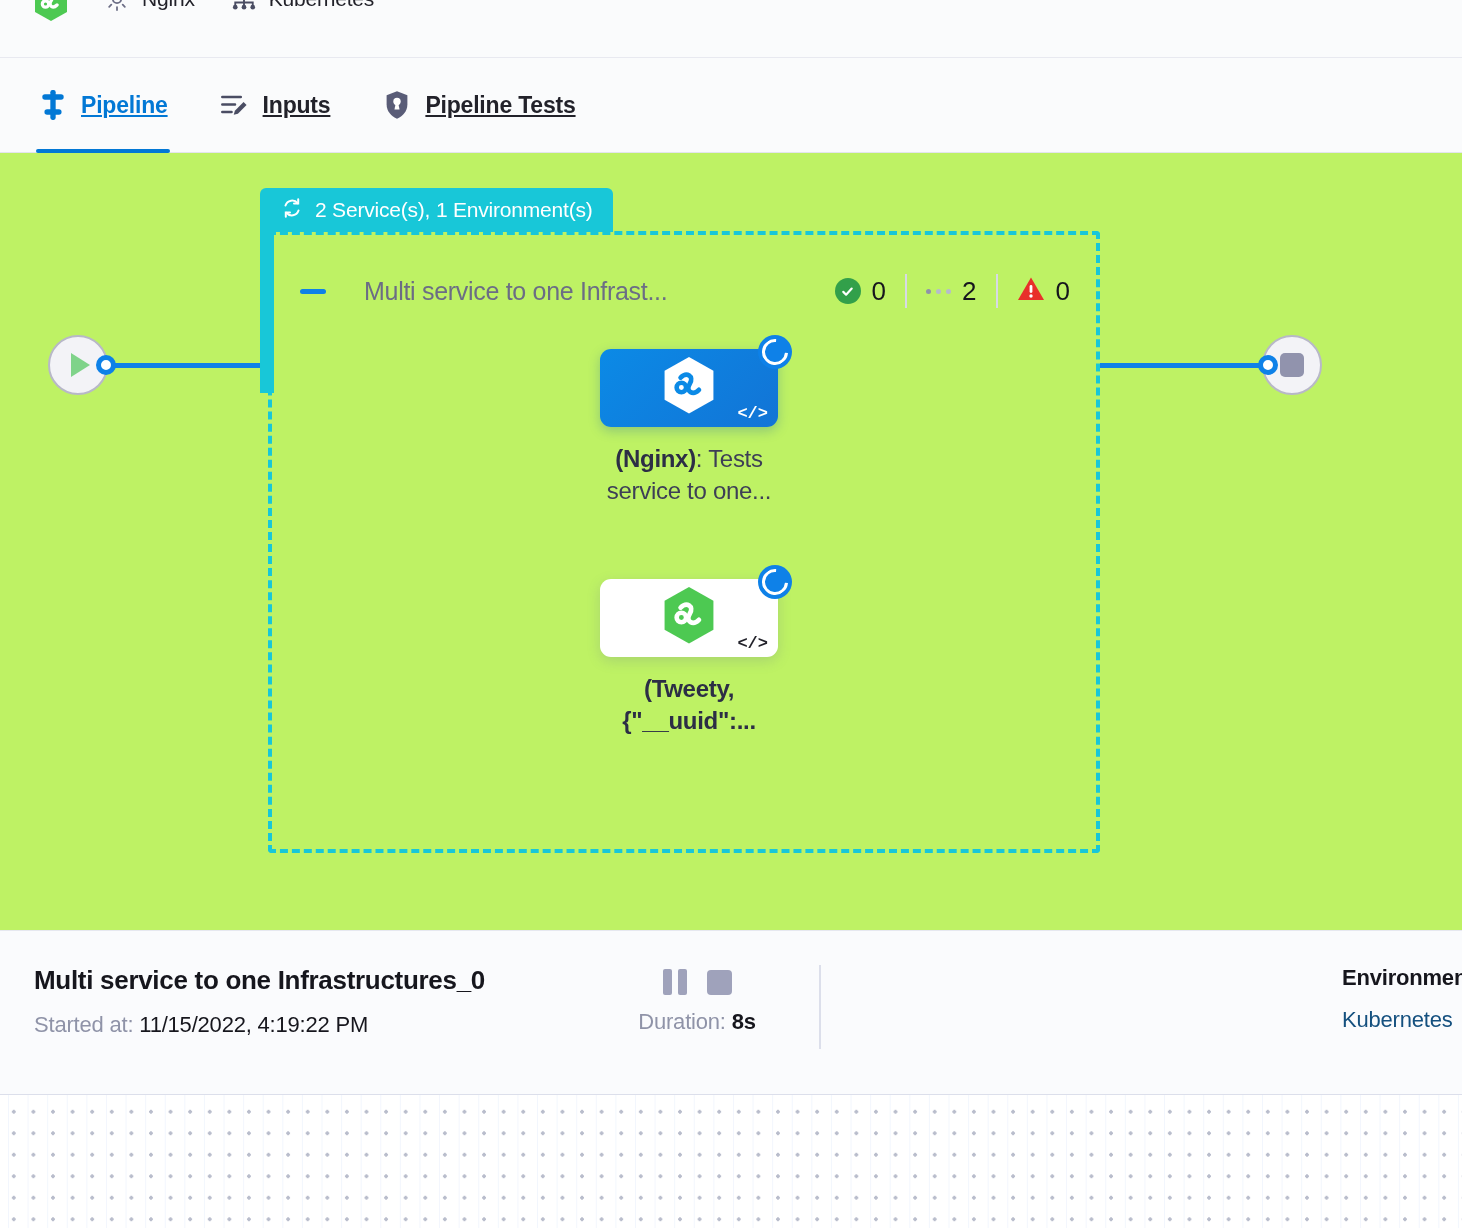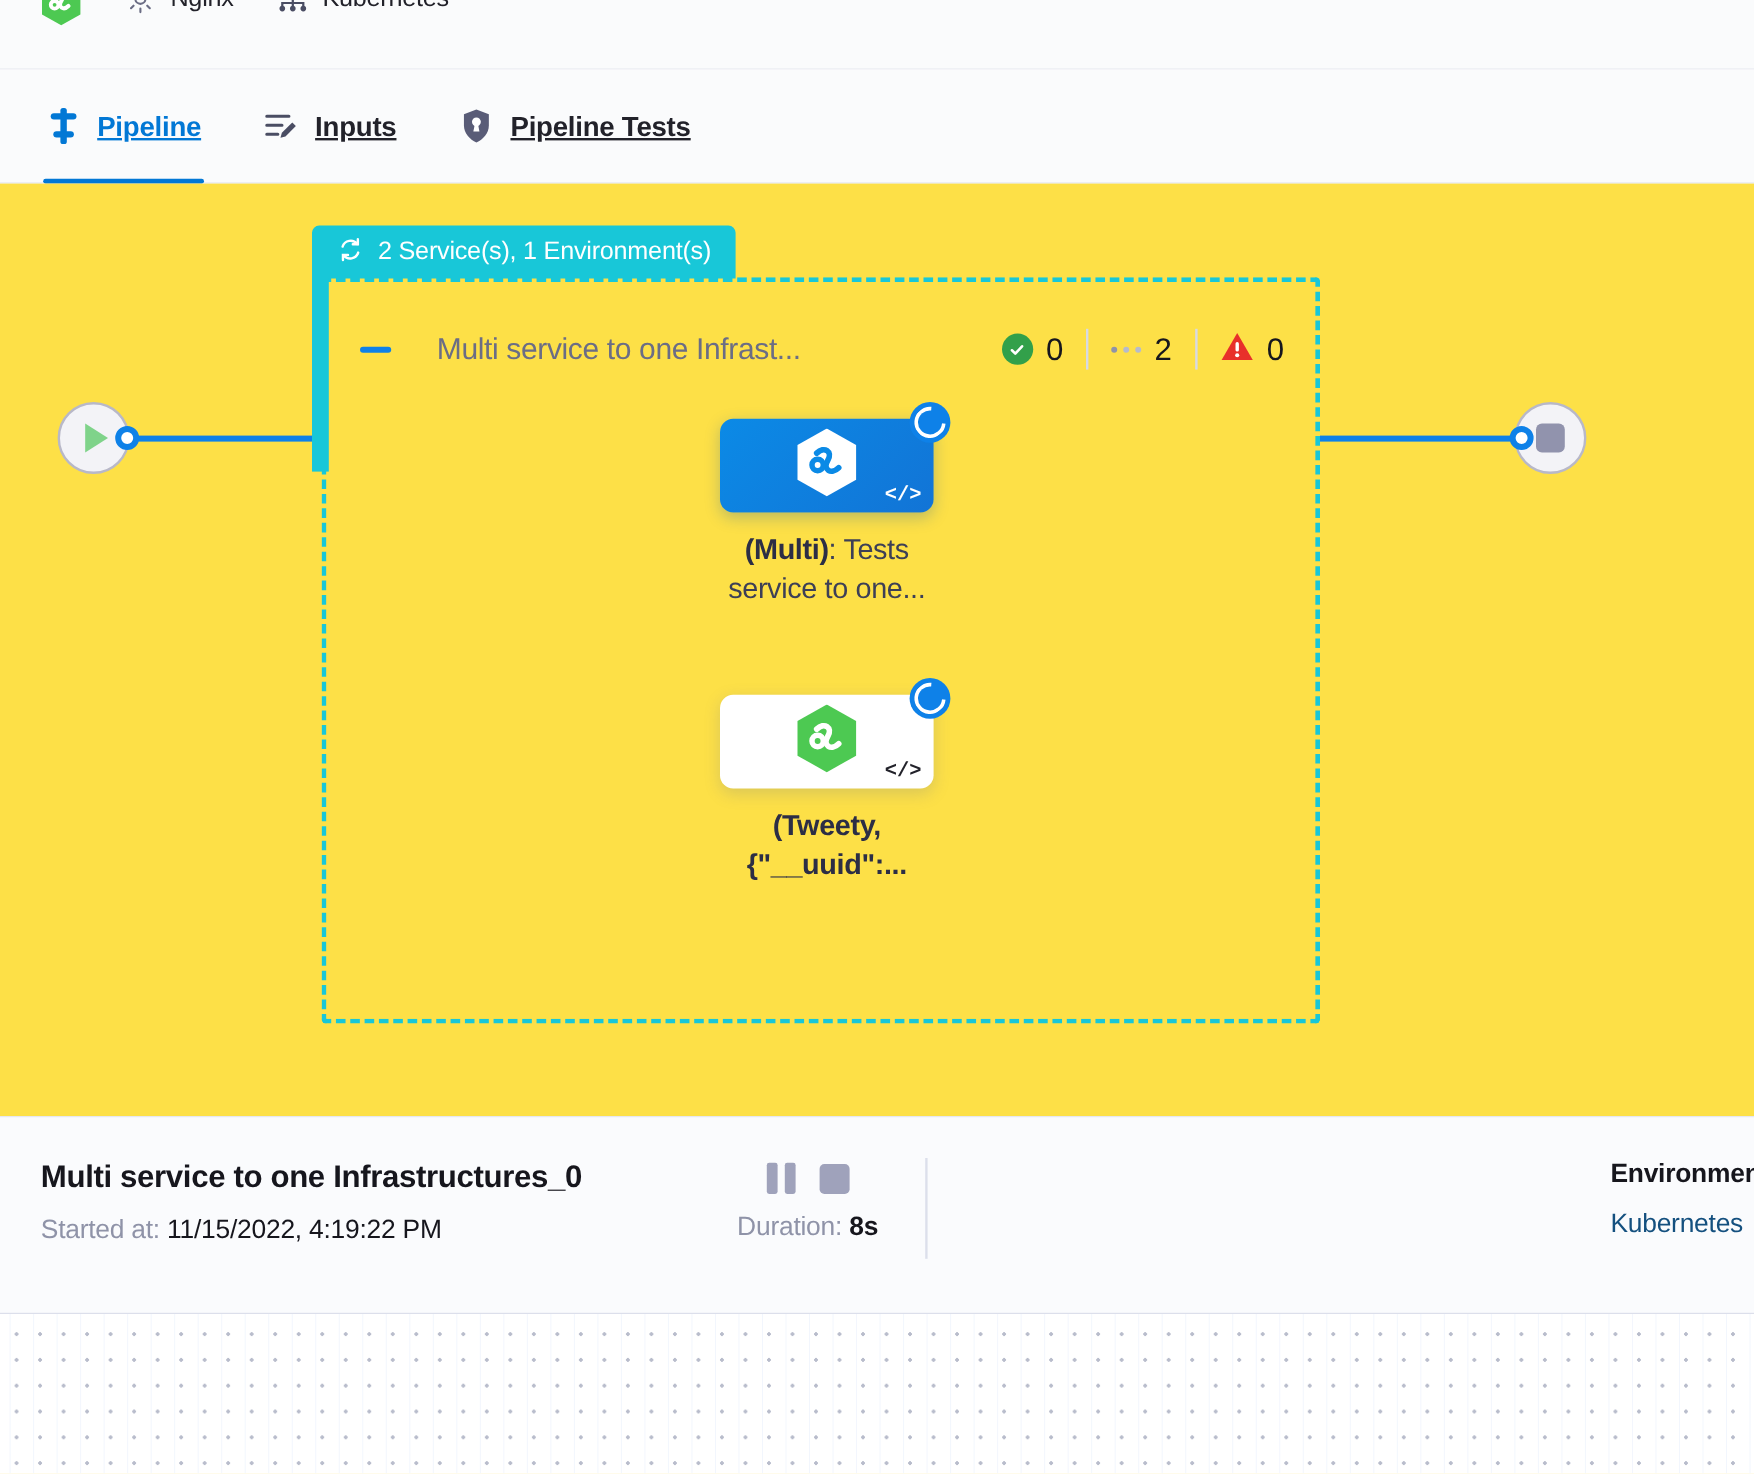--- a/index.html
+++ b/index.html
@@ -42,21 +42,21 @@
   .tab.active .tab-label { color: #0278d5; }
   .tab.active::after {
     content: ""; position: absolute; left: 0; right: 0; bottom: 0;
     height: 4px; background: #0278d5; border-radius: 2px;
   }
   .tab-icon { width: 30px; height: 30px; display: flex; align-items: center; justify-content: center; }
 
   
   .canvas {
     position: absolute; left: 0; top: 153px; width: 1462px; height: 777px;
-    background: #fde047;
+    background: #bef264;
     overflow: hidden;
   }
 
   
   .endpoint {
     position: absolute; width: 60px; height: 60px; border-radius: 50%;
     background: #f3f3f7; border: 2px solid #b8b8c8;
     display: flex; align-items: center; justify-content: center;
   }
   .play-tri {
@@ -149,21 +149,21 @@
     margin-top: 16px; text-align: center; font-size: 24px;
     line-height: 1.34; color: #3d3f56; letter-spacing: -0.3px;
   }
   .node-label b { font-weight: 700; color: #2c2e45; }
 
   
   .detailbar {
     position: absolute; left: 0; top: 930px; width: 1462px; height: 165px;
     background: #fafbfd; border-top: 1px solid #e6e8f0;
     border-bottom: 1px solid #dcdfeb;
-    display: flex; align-items: flex-start; overflow: hidden;
+    display: flex; align-items: flex-start; overflow: hidden; gap: 24px;
   }
   .detail-left { padding: 34px 0 0 34px; width: 575px; }
   .detail-title {
     font-size: 26px; font-weight: 700; color: #16161d; letter-spacing: -0.3px;
     white-space: nowrap;
   }
   .detail-sub { margin-top: 16px; font-size: 22px; color: #16161d; letter-spacing: -0.2px; }
   .detail-sub .muted { color: #8f93a8; }
 
   .detail-duration {
@@ -353,21 +353,21 @@
             <path d="M11.5 13.5 c4-4 9-1 6 4 c-3 5 2 8 6 4" stroke="#0b8ae6" stroke-width="3.1" fill="none" stroke-linecap="round"></path>
             <circle cx="12" cy="20" r="3.1" fill="none" stroke="#0b8ae6" stroke-width="3"></circle>
           </svg>
         </span>
         <span class="code-glyph">&lt;/&gt;</span>
         <span class="spinner-badge">
           <span class="spinner-ring"></span>
         </span>
       </div>
       <div class="node-label">
-        <b>(Multi)</b><span>: Tests service to one...</span>
+        <b>(Nginx)</b><span>: Tests service to one...</span>
       </div>
     </div>
 
     <div class="node" style="left:600px; top:426px;">
       <div class="node-card white">
         <span>
           <svg width="52" height="58" viewBox="0 0 34 38">
             <path d="M17 0 L33 9 L33 28 L17 37 L1 28 L1 9 Z" fill="#4dc952"></path>
             <path d="M11.5 13.5 c4-4 9-1 6 4 c-3 5 2 8 6 4" stroke="#ffffff" stroke-width="3.1" fill="none" stroke-linecap="round"></path>
             <circle cx="12" cy="20" r="3.1" fill="none" stroke="#ffffff" stroke-width="3"></circle>

